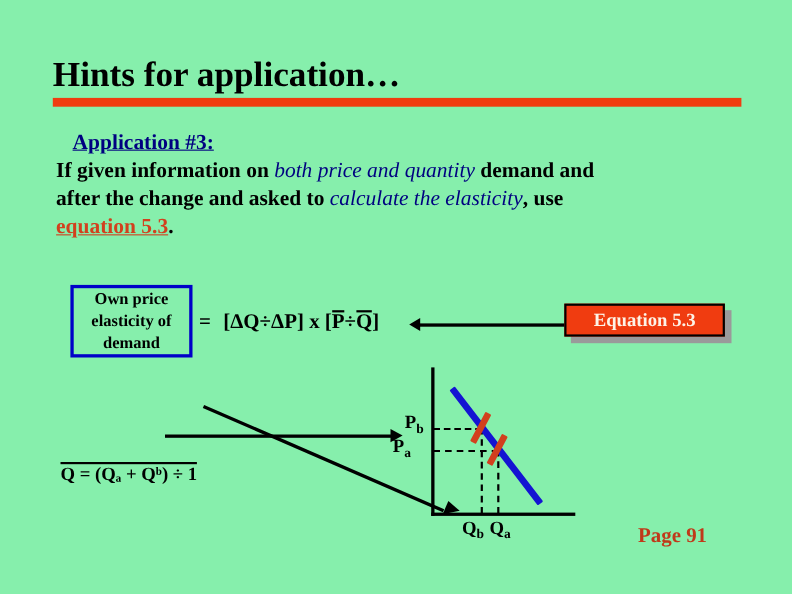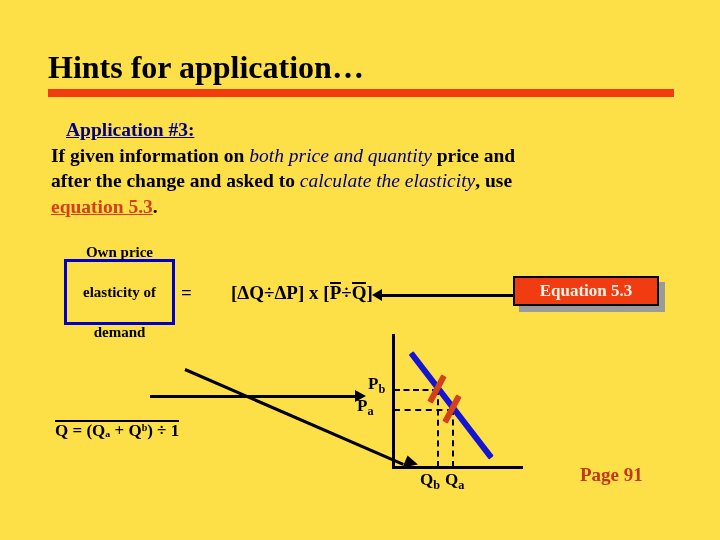--- a/index.html
+++ b/index.html
@@ -12,21 +12,21 @@
     height: 540px;
     overflow: hidden;
     font-family: "Liberation Serif", "DejaVu Serif", serif;
     position: relative;
   }
   #slide {
     position: absolute;
     left: 0; top: 0;
     width: 720px;
     height: 540px;
-    background: #fde047;
+    background: #86efac;
   }
 
   
   #title {
     position: absolute;
     left: 48px;
     top: 48px;
     width: 640px;
     font-size: 32px;
     font-weight: bold;
@@ -83,39 +83,37 @@
     box-sizing: border-box;
     display: flex;
     flex-direction: column;
     align-items: center;
     justify-content: center;
     color: #000000;
     font-size: 15px;
     font-weight: bold;
     line-height: 20px;
     text-align: center;
-    gap: 20px;
   }
   #equals-sign {
     position: absolute;
     left: 181px;
     top: 282px;
     font-size: 19px;
     font-weight: bold;
     color: #000000;
   }
   #formula-expr {
     position: absolute;
     left: 203px;
     top: 282px;
     font-size: 19px;
     font-weight: bold;
     color: #000000;
     white-space: nowrap;
-    margin-left: 28px;
   }
   .ovl {
     border-top: 2px solid #000000;
     padding-top: 0px;
     display: inline-block;
     line-height: 18px;
   }
 
   
   #eq-arrow-line {
@@ -297,38 +295,38 @@
   }
   #label-pb { left: 28px; top: 50px; }
   #label-pa { left: 17px; top: 72px; }
   #label-qb { left: 80px; top: 146px; }
   #label-qa { left: 105px; top: 146px; }
 
   
   #page-number {
     position: absolute;
     left: 580px;
-    top: 464px;
+    top: 477px;
     font-size: 19px;
     font-weight: bold;
     color: #c0391a;
     white-space: nowrap;
   }
 </style>
 </head>
 <body>
 
 <div id="slide">
 
   <div id="title">Hints for application…</div>
   <div id="title-rule"></div>
 
   <div id="body-text">
     <span class="app-head">Application #3:</span><br>
-    <span>If given information on </span><span class="blue-ital">both price and quantity</span><span> price and</span><br>
+    <span>If given information on </span><span class="blue-ital">both price and quantity</span><span> demand and</span><br>
     <span>after the change and asked to </span><span class="blue-ital">calculate the elasticity</span><span>, use</span><br>
     <span class="red-underline">equation 5.3</span><span>.</span>
   </div>
 
   <div id="formula-box">
     <div>Own price</div>
     <div>elasticity of</div>
     <div>demand</div>
   </div>
 

